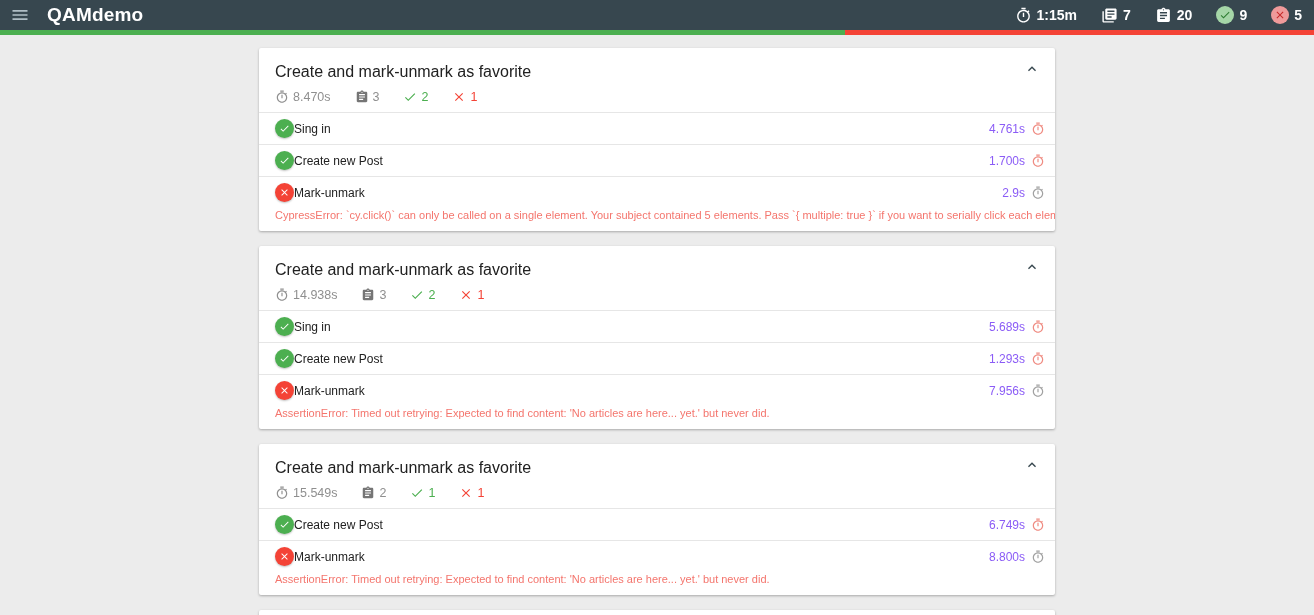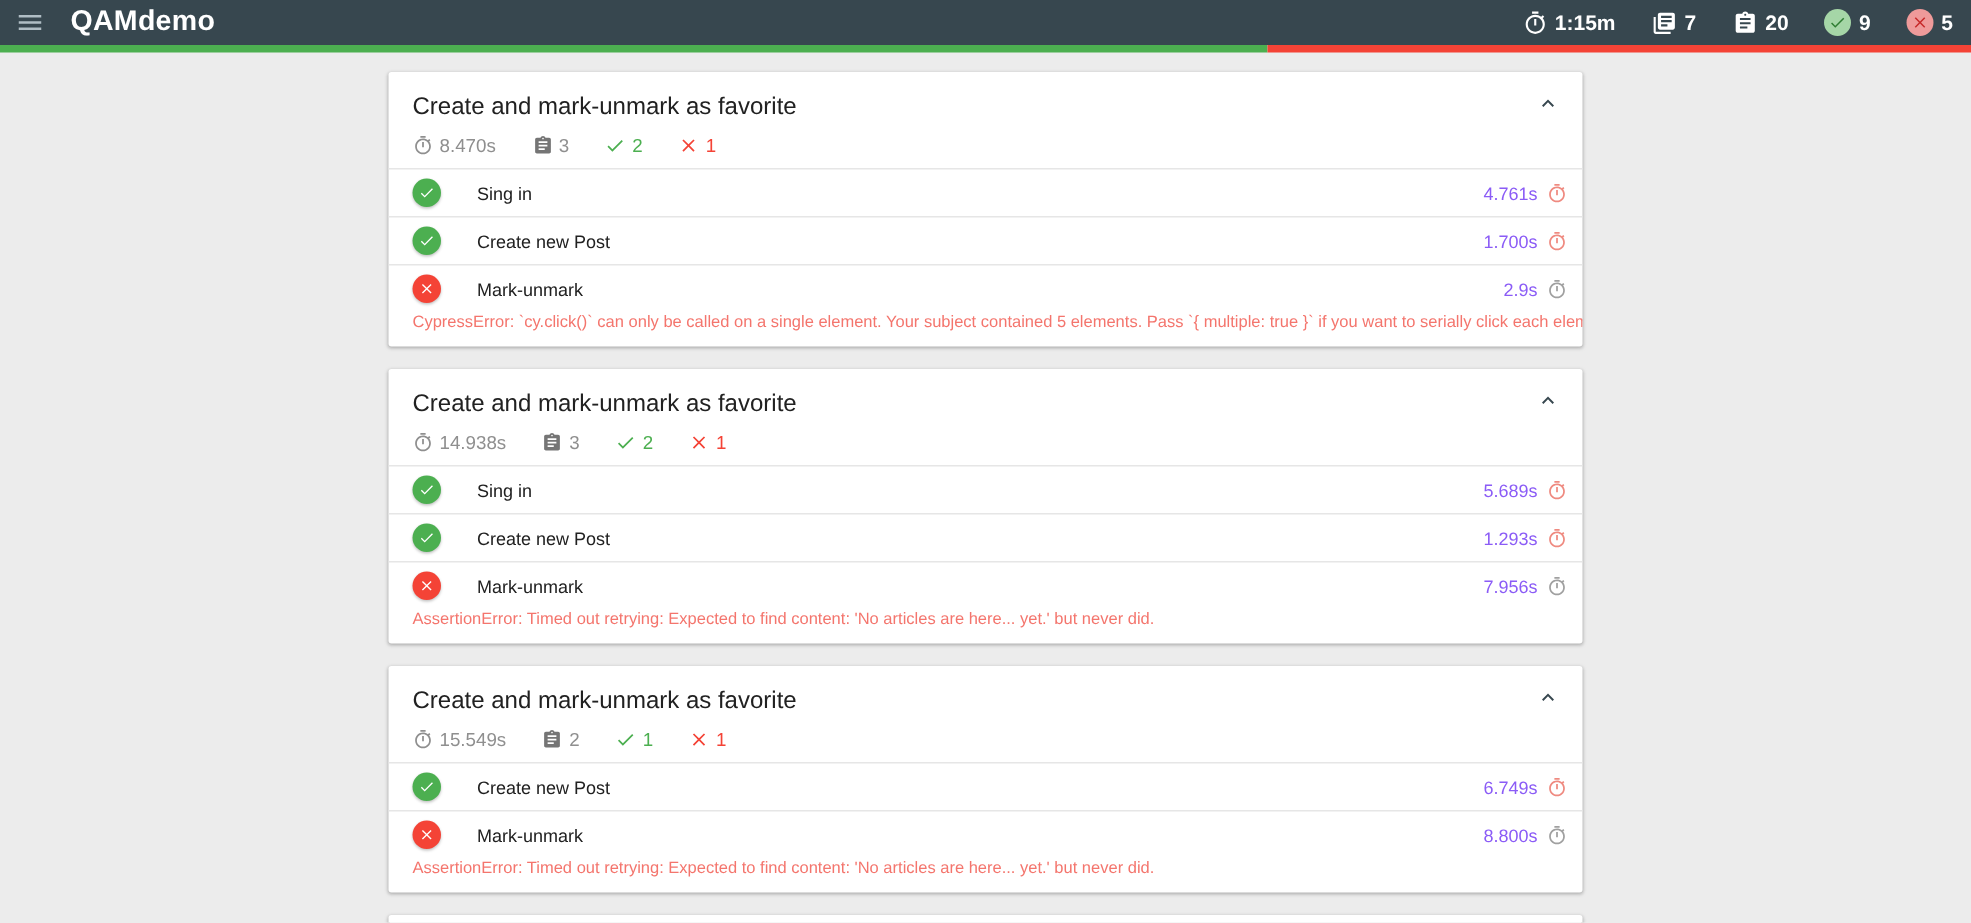--- a/index.html
+++ b/index.html
@@ -64,21 +64,21 @@
   .test { border-top: 1px solid #e6e6e6; }
   .test-row { display: flex; align-items: center; padding: 6px 10px 6px 16px; }
   .status-circle {
     width: 19px; height: 19px; border-radius: 50%; flex: none;
     display: flex; align-items: center; justify-content: center;
     box-shadow: 0 1px 2px rgba(0,0,0,.25);
   }
   .status-circle svg { width: 11px; height: 11px; fill: #fff; }
   .status-passed { background: #4caf50; }
   .status-failed { background: #ef4436; background: #f44336; }
-  .test-name { margin-left: 24px; font-size: 12px; color: #212121; flex: 1; }
+  .test-name { font-size: 12px; color: #212121; flex: 1; }
   .test-duration { font-size: 12px; color: #8b5cf6; margin-right: 6px; }
   .row-clock { width: 14px; height: 14px; flex: none; }
   .clock-red { fill: #ef8a80; }
   .clock-gray { fill: #a0a0a0; }
   .test-error {
     color: #f4756d; font-size: 11px; line-height: 13px;
     padding: 1px 16px 9px; white-space: nowrap; overflow: hidden;
   }
 </style>
 </head>

